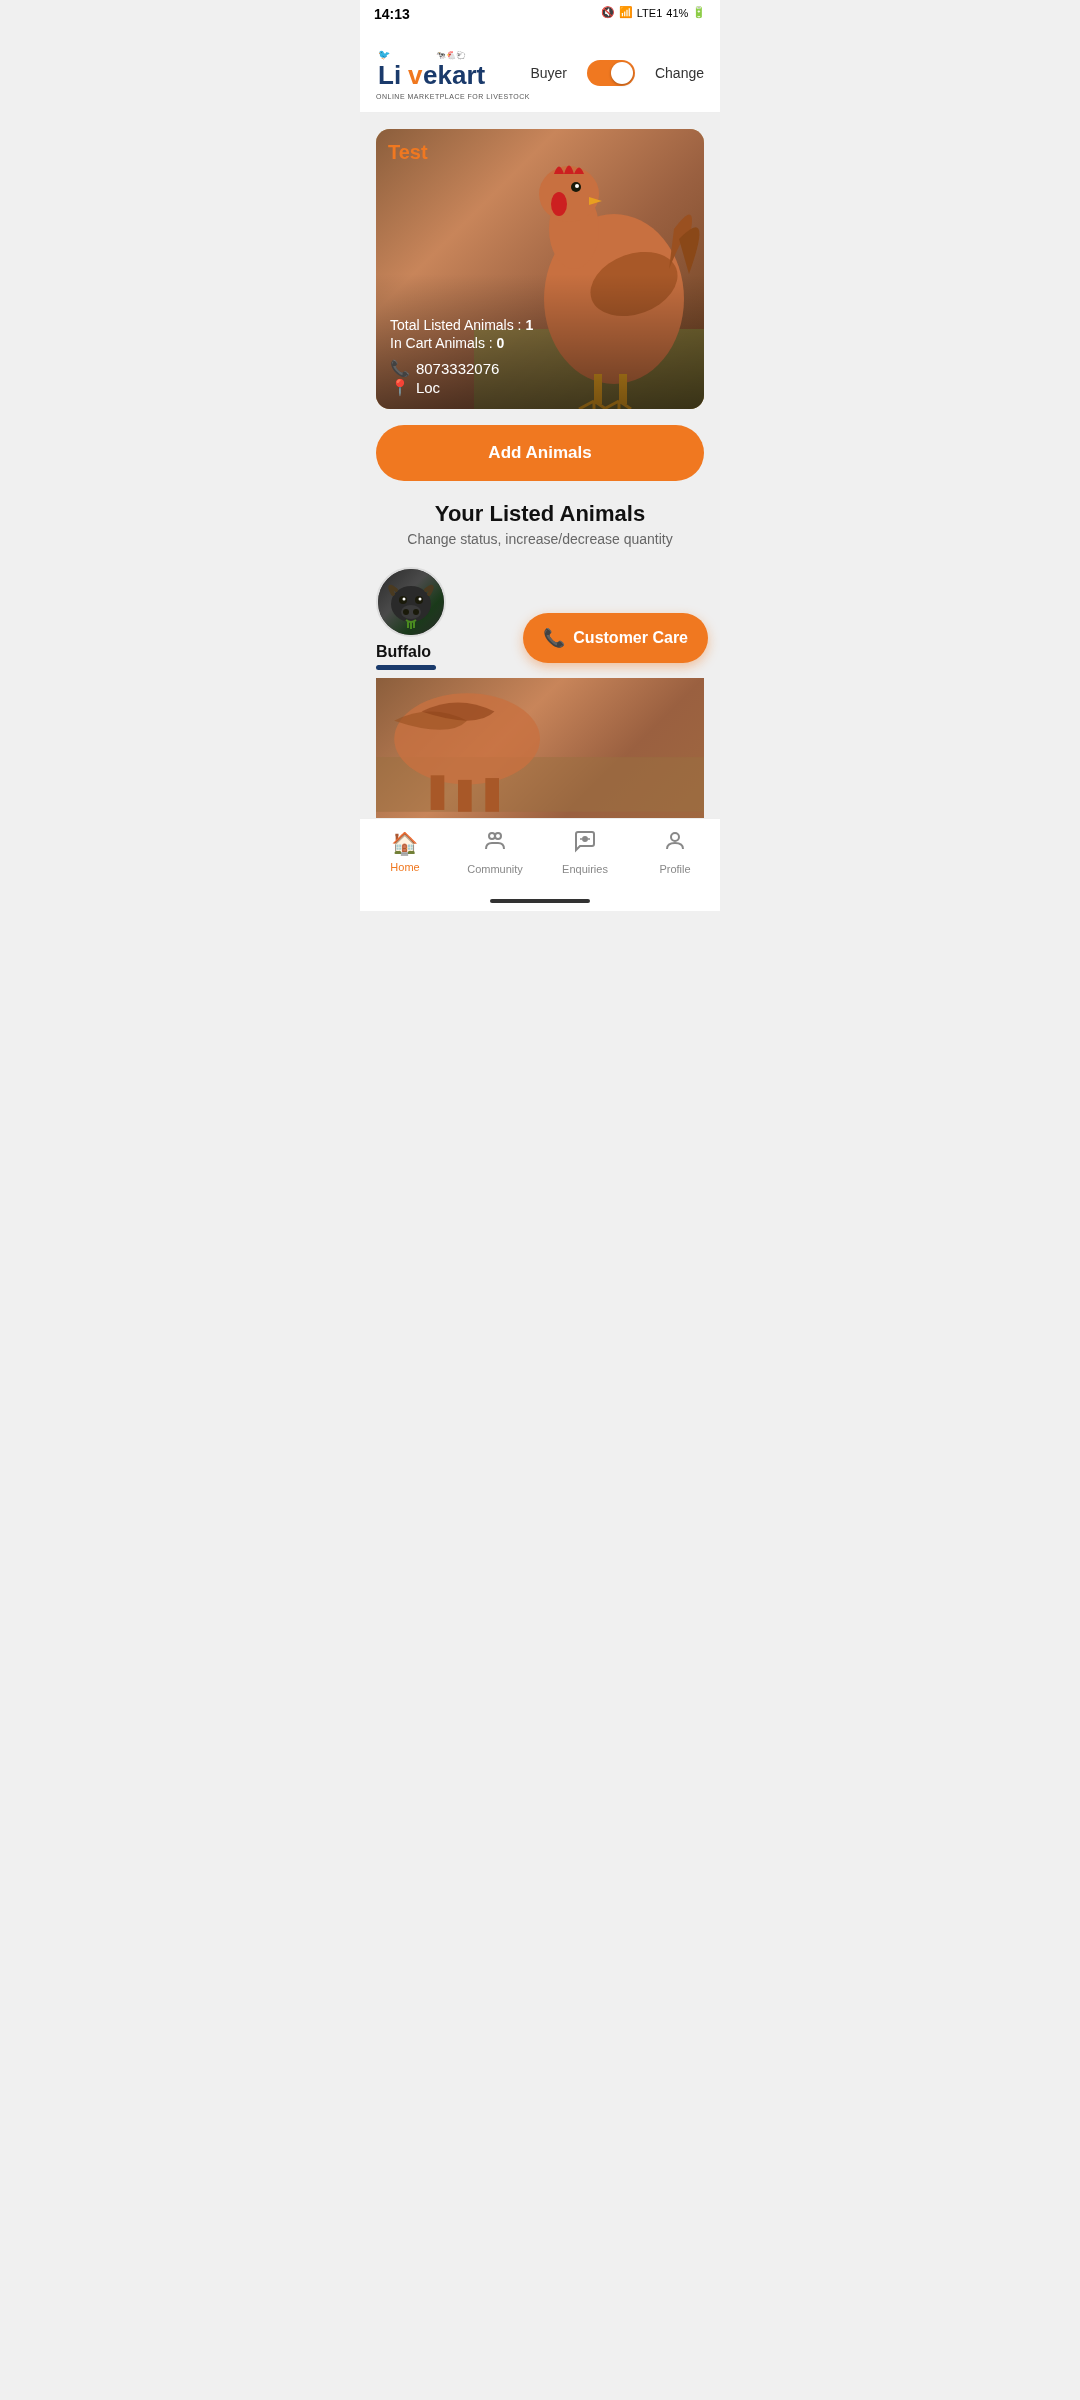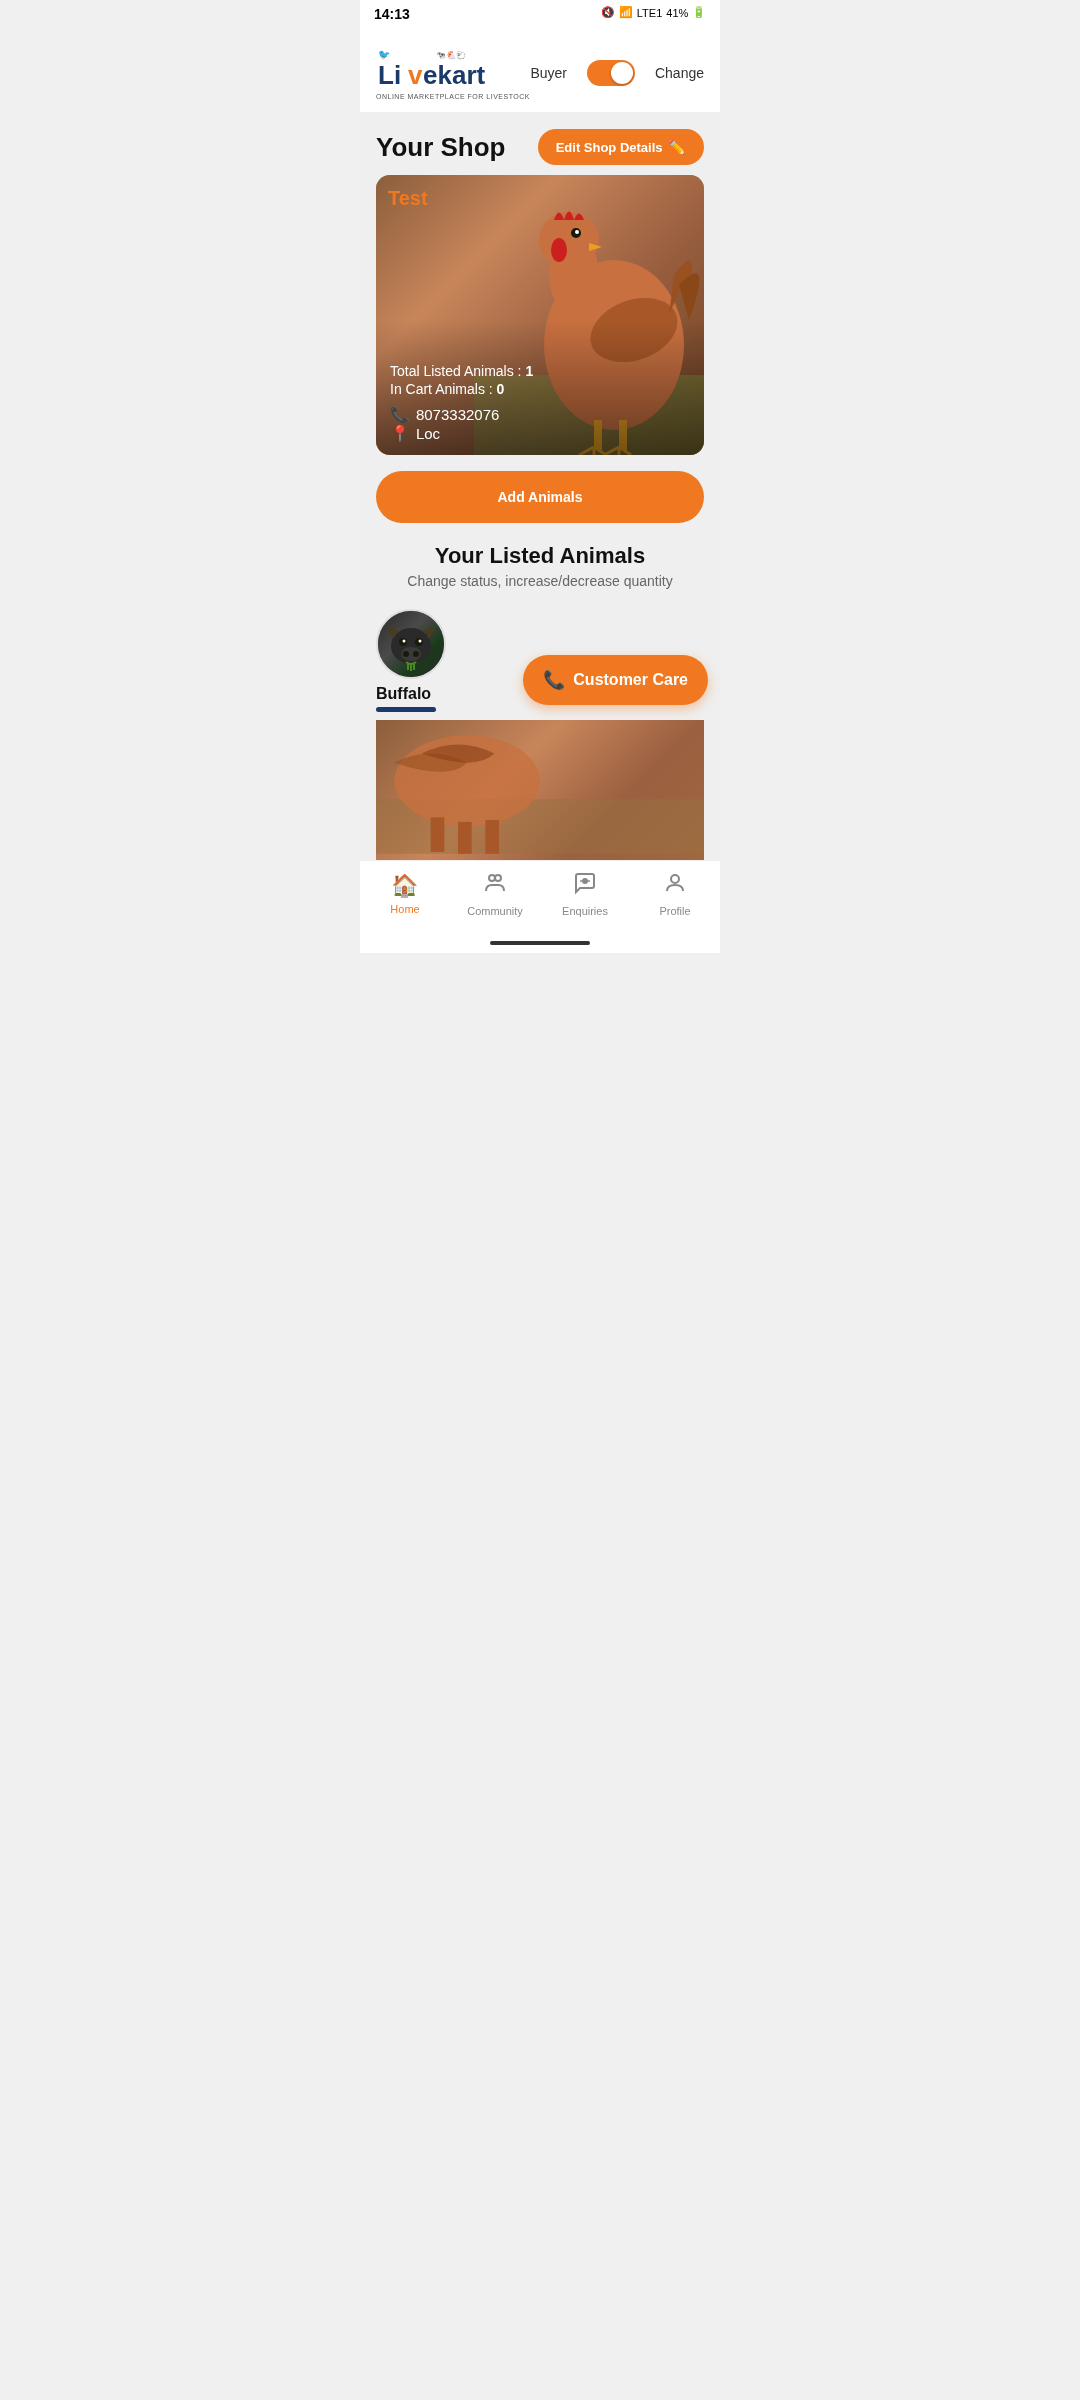--- a/index.html
+++ b/index.html
@@ -189,21 +189,21 @@
     .contact-icon { font-size: 16px; }
 
     
     .add-animals-btn {
       width: 100%;
       background: #f07820;
       color: #fff;
       border: none;
       border-radius: 30px;
       padding: 18px;
-      font-size: 14px;
+      font-size: 17px;
       font-weight: 700;
       cursor: pointer;
       margin-bottom: 20px;
       display: block;
     }
 
     
     .section-title {
       font-size: 22px;
       font-weight: 800;
@@ -366,27 +366,20 @@
     <span class="toggle-label">Buyer</span>
     <div class="toggle-switch">
       <div class="toggle-knob"></div>
     </div>
     <span class="toggle-label">Change</span>
   </div>
 </div>
 
 <div class="main-content" style="position:relative;">
 
-  <div class="shop-header">
-    <h1 class="shop-title">Your Shop</h1>
-    <button class="edit-shop-btn">
-      <span>Edit Shop Details</span>
-      <span class="edit-icon">✏️</span>
-    </button>
-  </div>
 
 
   <div class="shop-card">
     <div class="shop-card-image">
 
       <svg class="chicken-svg" viewBox="0 0 240 280" xmlns="http://www.w3.org/2000/svg">
 
         <rect x="0" y="200" width="240" height="80" fill="#7a9a40" opacity="0.4"></rect>
 
         <ellipse cx="140" cy="170" rx="70" ry="85" fill="#c87040"></ellipse>

